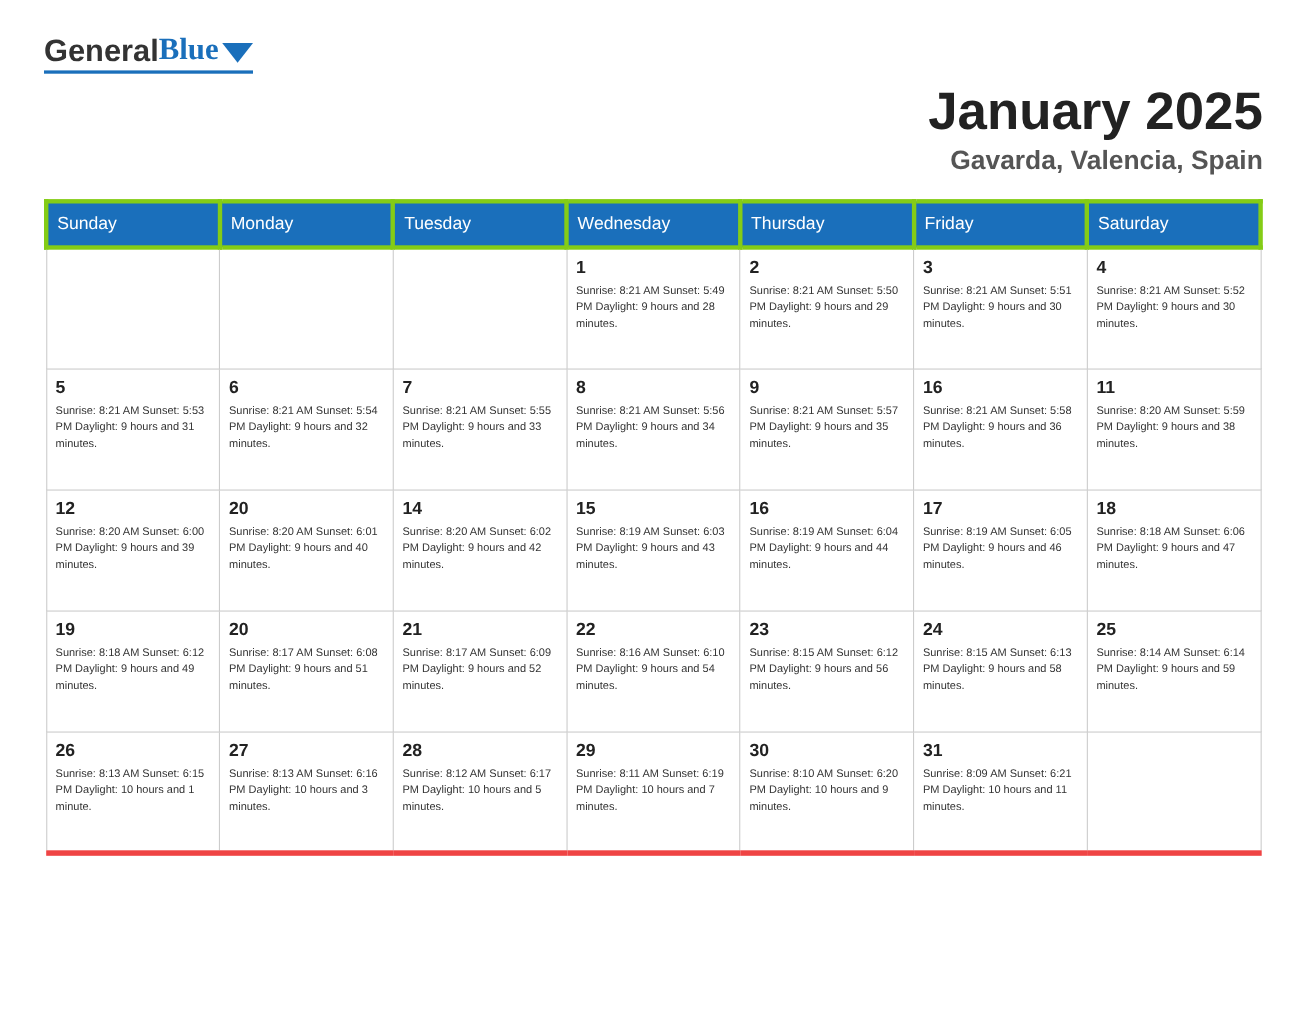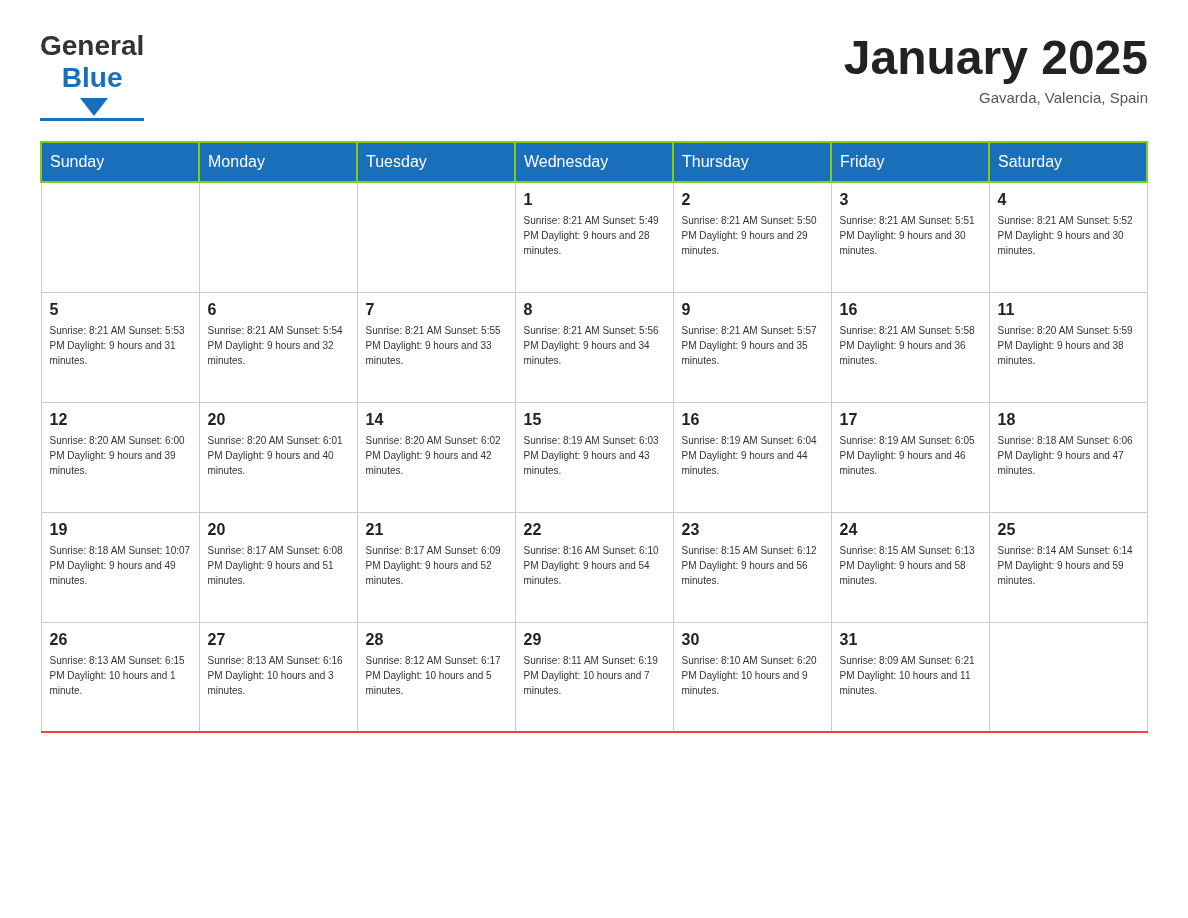--- a/index.html
+++ b/index.html
@@ -20,65 +20,66 @@
       display: flex;
       flex-direction: column;
       align-items: flex-start;
     }
     .logo-top {
       display: flex;
       align-items: center;
       font-size: 28px;
       font-weight: bold;
       color: #333;
-      flex-direction: column;
     }
     .logo-general { color: #333; }
-    .logo-blue { color: #1a6fbb; }
+    .logo-blue { color: #1a6fbb; font-family: Liberation Serif, serif; }
     .logo-triangle {
       width: 0;
       height: 0;
       border-left: 14px solid transparent;
       border-right: 14px solid transparent;
       border-top: 18px solid #1a6fbb;
       margin-left: 3px;
       margin-top: 4px;
     }
     .logo-underline {
       width: 100%;
       height: 3px;
       background: #1a6fbb;
       margin-top: 2px;
     }
     .title-section {
       text-align: right;
+      margin-top: 44px;
     }
     .calendar-title {
       font-size: 48px;
       font-weight: bold;
       color: #222;
     }
     .calendar-subtitle {
-      font-size: 15px;
+      font-size: 24px;
       color: #555;
       margin-top: 4px;
+      font-weight: bold;
     }
     table {
       width: 100%;
       border-collapse: collapse;
       table-layout: fixed;
     }
     thead tr th {
       background-color: #1a6fbb;
       color: #fff;
       padding: 10px 8px;
       font-size: 16px;
       font-weight: normal;
       text-align: left;
-      border: 2px solid #84cc16;
+      border: 4px solid #84cc16;
     }
     tbody tr td {
       border: 1px solid #ccc;
       vertical-align: top;
       padding: 8px;
       min-height: 100px;
       height: 110px;
     }
     .day-number {
       font-size: 16px;
@@ -88,21 +89,21 @@
     }
     .day-info {
       font-size: 10px;
       color: #333;
       line-height: 1.5;
     }
     tbody tr td.empty {
       background: #fff;
     }
     tbody tr:last-child td {
-      border-bottom: 2px solid #ef4444;
+      border-bottom: 5px solid #ef4444;
     }
   </style>
 </head>
 <body>
 
 <div class="header">
   <div class="logo">
     <div class="logo-top">
       <span class="logo-general">General</span>
       <span class="logo-blue">Blue</span>
@@ -243,21 +244,21 @@
           <div class="day-number">18</div>
           <div class="day-info">Sunrise: 8:18 AM
 Sunset: 6:06 PM
 Daylight: 9 hours and 47 minutes.</div>
         </td>
       </tr>
       <tr>
         <td>
           <div class="day-number">19</div>
           <div class="day-info">Sunrise: 8:18 AM
-Sunset: 10:07 PM
+Sunset: 6:12 PM
 Daylight: 9 hours and 49 minutes.</div>
         </td>
         <td>
           <div class="day-number">20</div>
           <div class="day-info">Sunrise: 8:17 AM
 Sunset: 6:08 PM
 Daylight: 9 hours and 51 minutes.</div>
         </td>
         <td>
           <div class="day-number">21</div>

